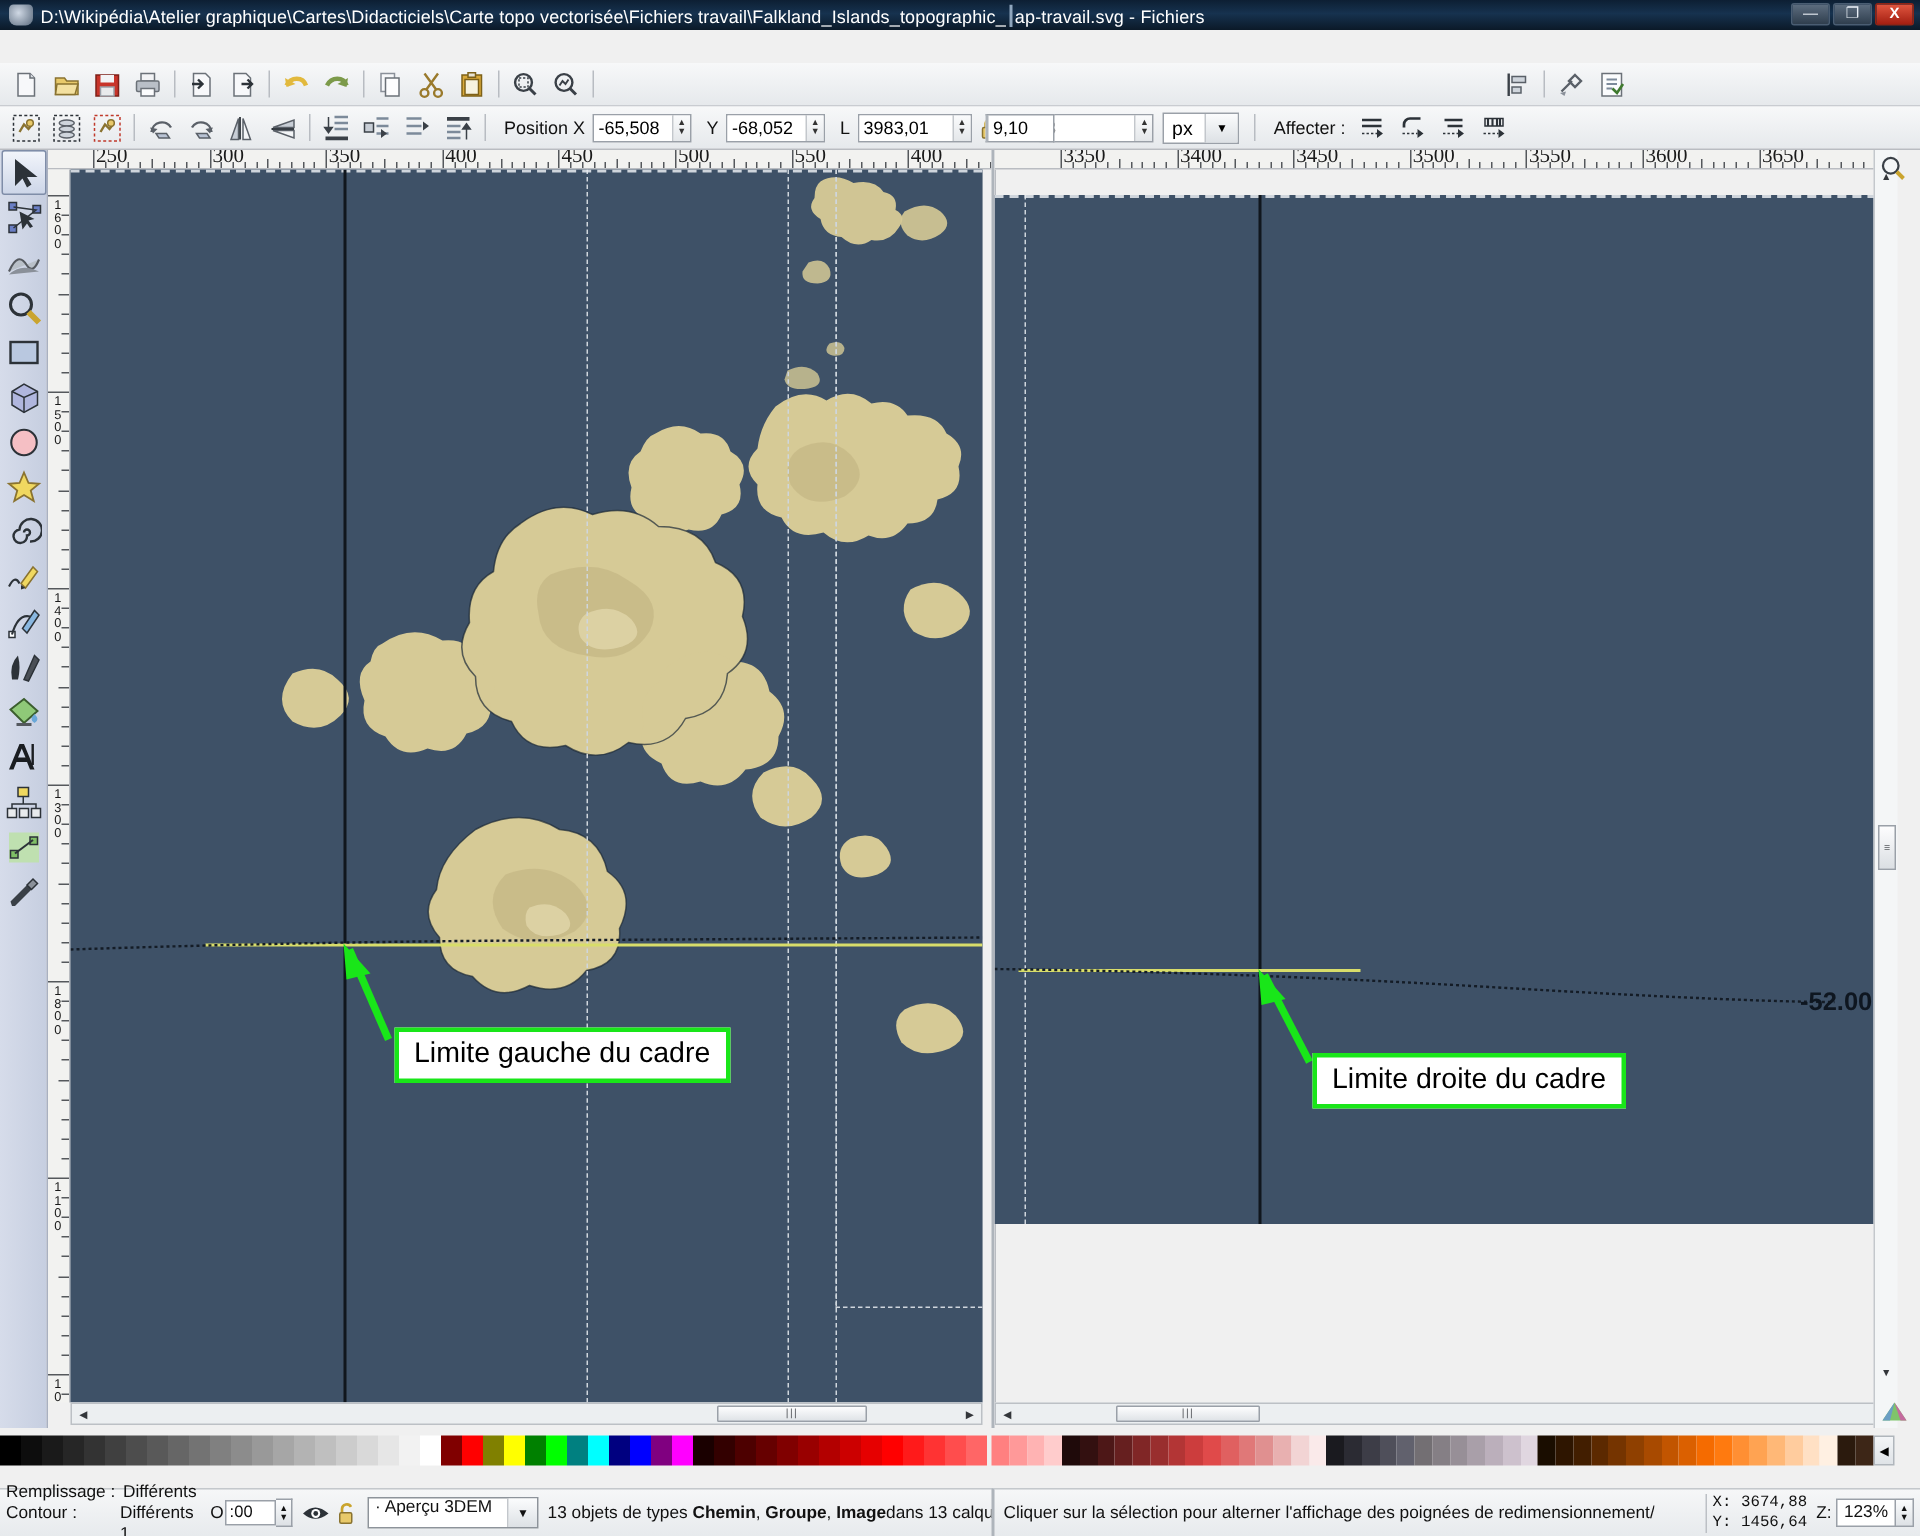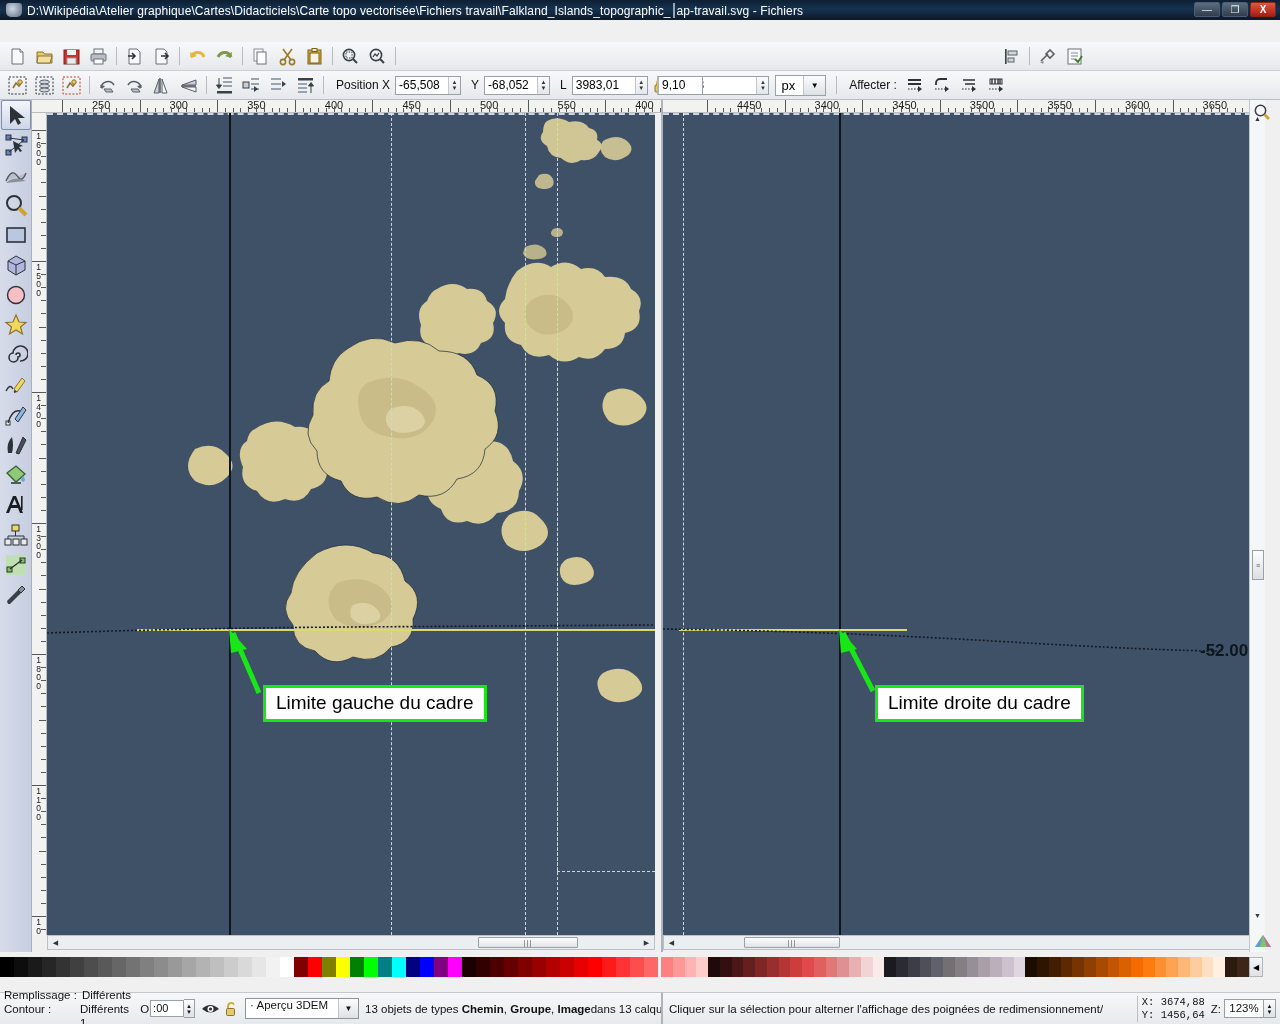--- a/index.html
+++ b/index.html
@@ -131,33 +131,33 @@
     background: #f2f2f0; border-bottom: 1px solid #b9bcc1;
     overflow: hidden;
   }
   .vruler {
     position: absolute; left: 32px; top: 13px; width: 15px;
     background: #f2f2f0; border-right: 1px solid #b9bcc1;
     overflow: hidden;
   }
   .rtick { position: absolute; background: #55585c; }
   .rnum {
-    position: absolute; font-size: 11px; color: #1a1a1a;
-    font-family: Liberation Sans, sans-serif; line-height: 8px; padding-left: 28px;
+    position: absolute; font-size: 14px; color: #1a1a1a;
+    font-family: Liberation Serif, serif; line-height: 8px;
   }
   .vnum {
     position: absolute; font-size: 8.5px; color: #1a1a1a;
     width: 7px; word-break: break-all; line-height: 8.5px; text-align: center;
   }
 
   .canvas {
     position: absolute; overflow: hidden; background: #3e5167;
   }
   .canvas-l { left: 47px; top: 13px; width: 608px; height: 822px; }
-  .canvas-r { left: 47px; top: 13px; width: 564px; height: 822px; }
+  .canvas-r { left: 47px; top: 30px; width: 564px; height: 686px; }
 
   .guide-v { position: absolute; top: 0; bottom: 0; width: 1px; }
   .guide-dash {
     border-left: 1px dashed #cfd6dd;
   }
   .frame-line { position: absolute; top: 0; bottom: 0; width: 2px; background: #10161d; }
 
   .yellow-line { position: absolute; height: 2px; background: #d8dd6a; }
 
   .callout {
@@ -883,21 +883,21 @@
     <div class="hscroll" style="left:47px;top:835px;width:608px">
       <div class="scroll-arrow" style="left:1px;top:0">◀</div>
       <div class="thumb" style="left:430px;width:100px;top:1px">|||</div>
       <div class="scroll-arrow" style="right:1px;top:0">▶</div>
     </div>
   </div>
 
   <div class="pane pane-right">
     <div class="hruler" style="left:0;width:600px" id="hruler-r">
         <div class="rtick" style="left: 44px; top: 0px; width: 1px; height: 12px;"></div>
-        <div class="rnum" style="left: 46px; top: 1px;">4450</div>
+        <div class="rnum" style="left: 46px; top: 1px;">3350</div>
         <div class="rtick" style="left: 51.76px; top: 8px; width: 1px; height: 4px;"></div>
         <div class="rtick" style="left: 59.52px; top: 8px; width: 1px; height: 4px;"></div>
         <div class="rtick" style="left: 67.28px; top: 8px; width: 1px; height: 4px;"></div>
         <div class="rtick" style="left: 75.04px; top: 8px; width: 1px; height: 4px;"></div>
         <div class="rtick" style="left: 82.8px; top: 6px; width: 1px; height: 6px;"></div>
         <div class="rtick" style="left: 90.56px; top: 8px; width: 1px; height: 4px;"></div>
         <div class="rtick" style="left: 98.32px; top: 8px; width: 1px; height: 4px;"></div>
         <div class="rtick" style="left: 106.08px; top: 8px; width: 1px; height: 4px;"></div>
         <div class="rtick" style="left: 113.84px; top: 8px; width: 1px; height: 4px;"></div>
         <div class="rtick" style="left: 121.6px; top: 0px; width: 1px; height: 12px;"></div>

